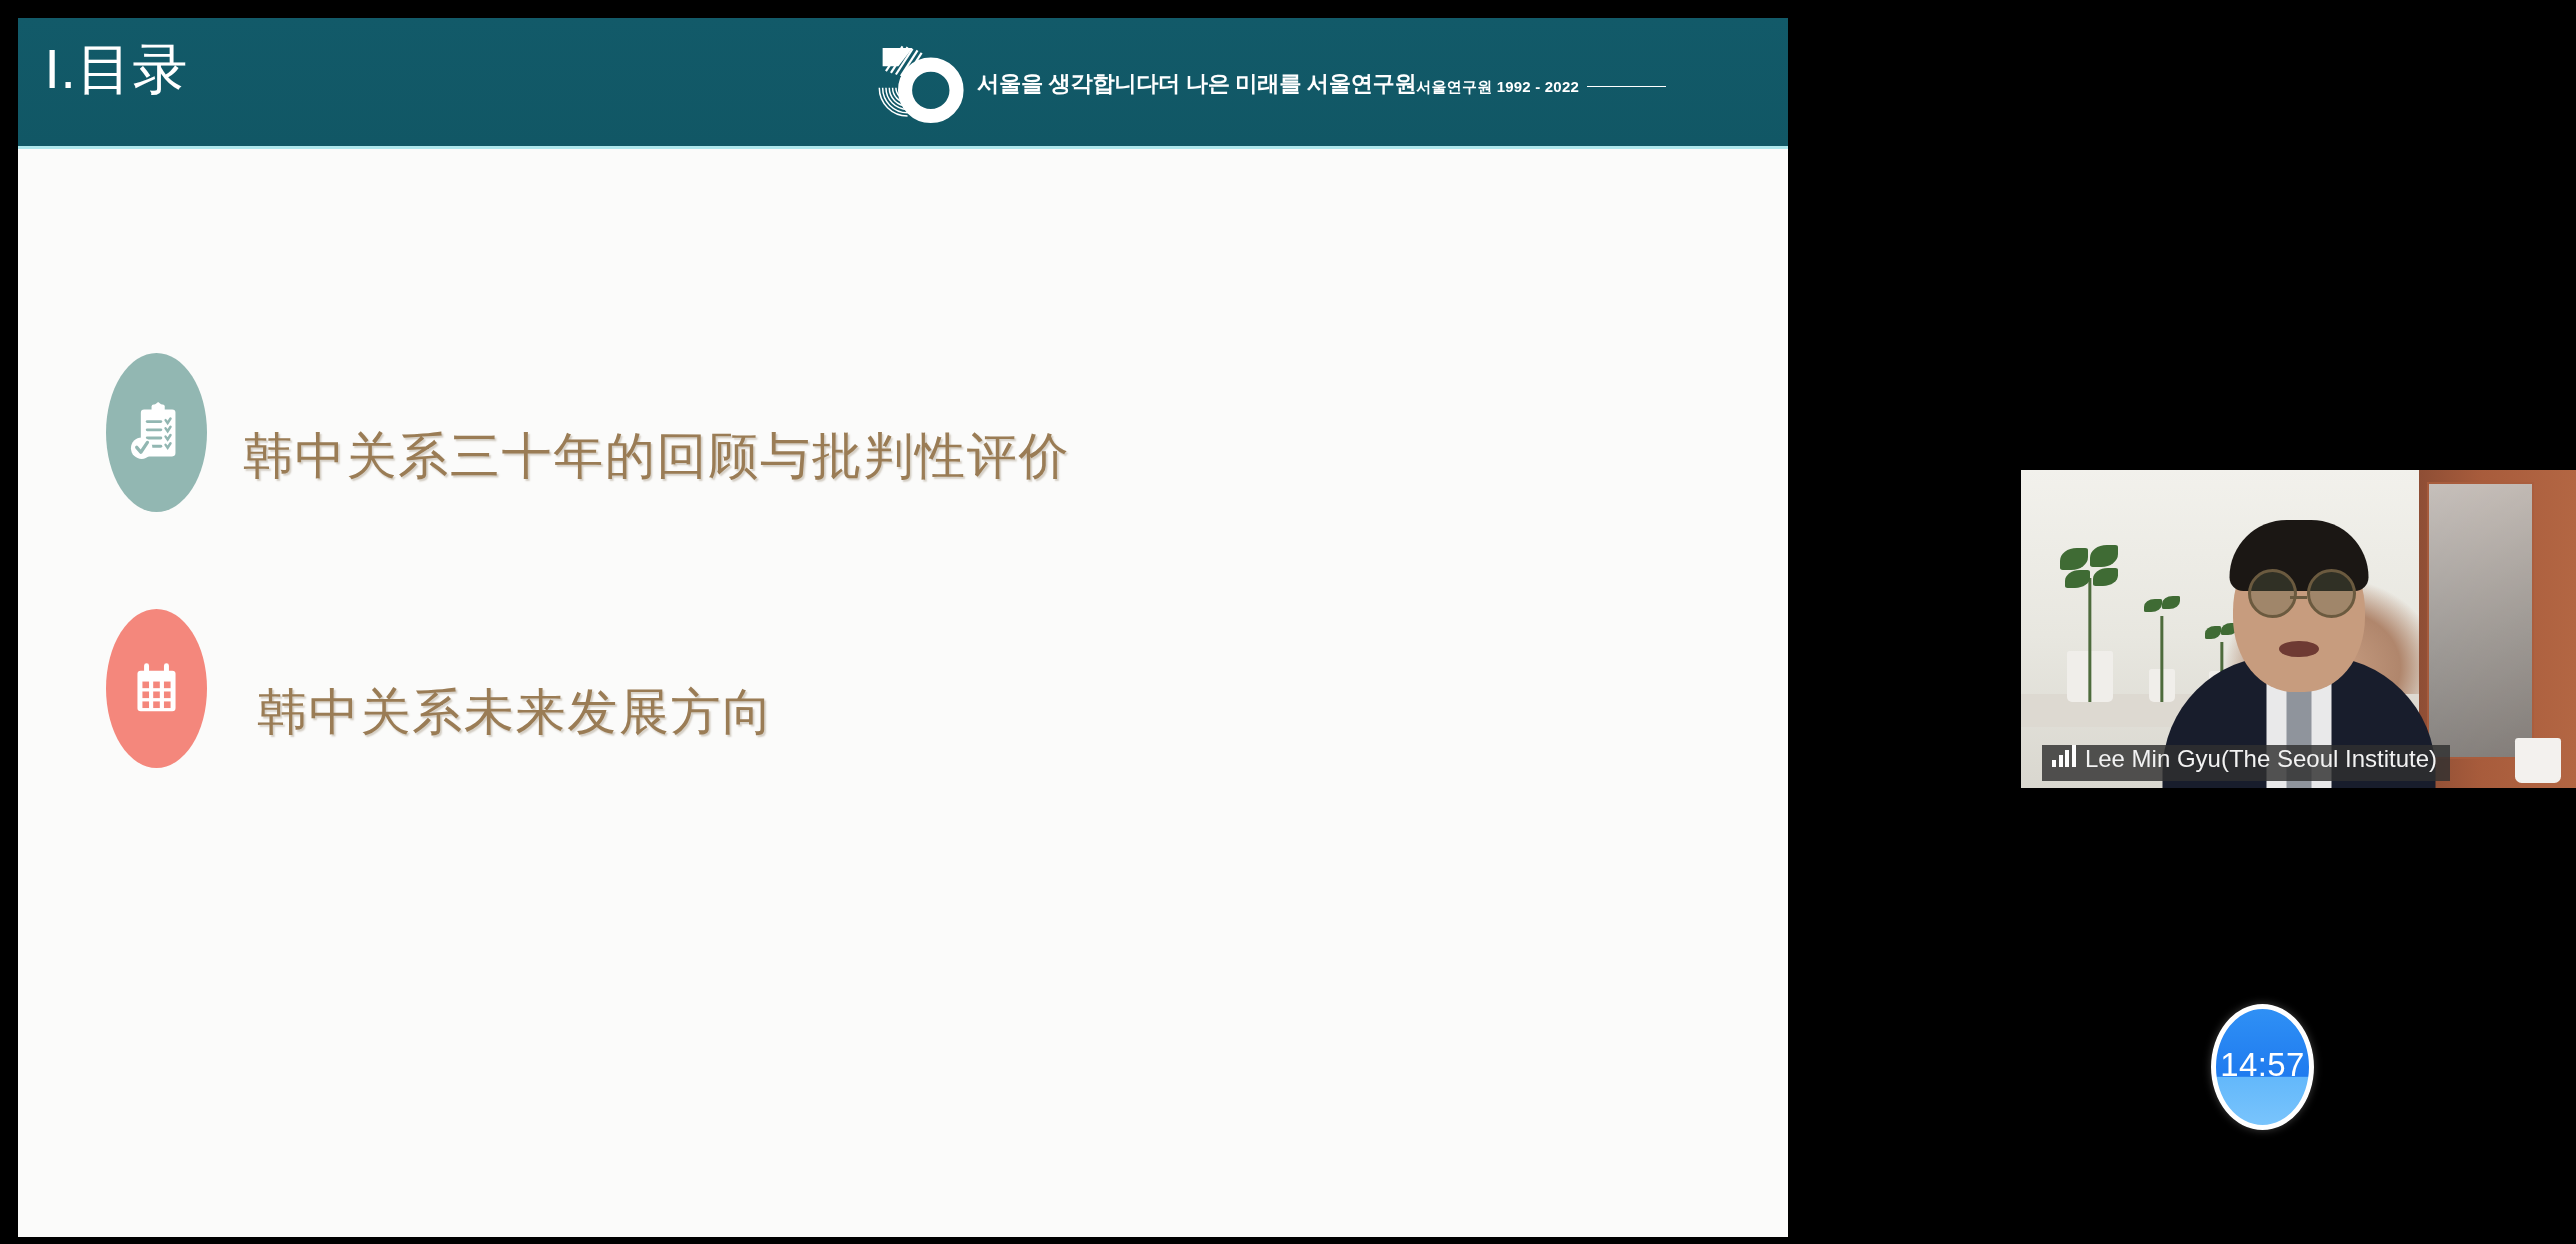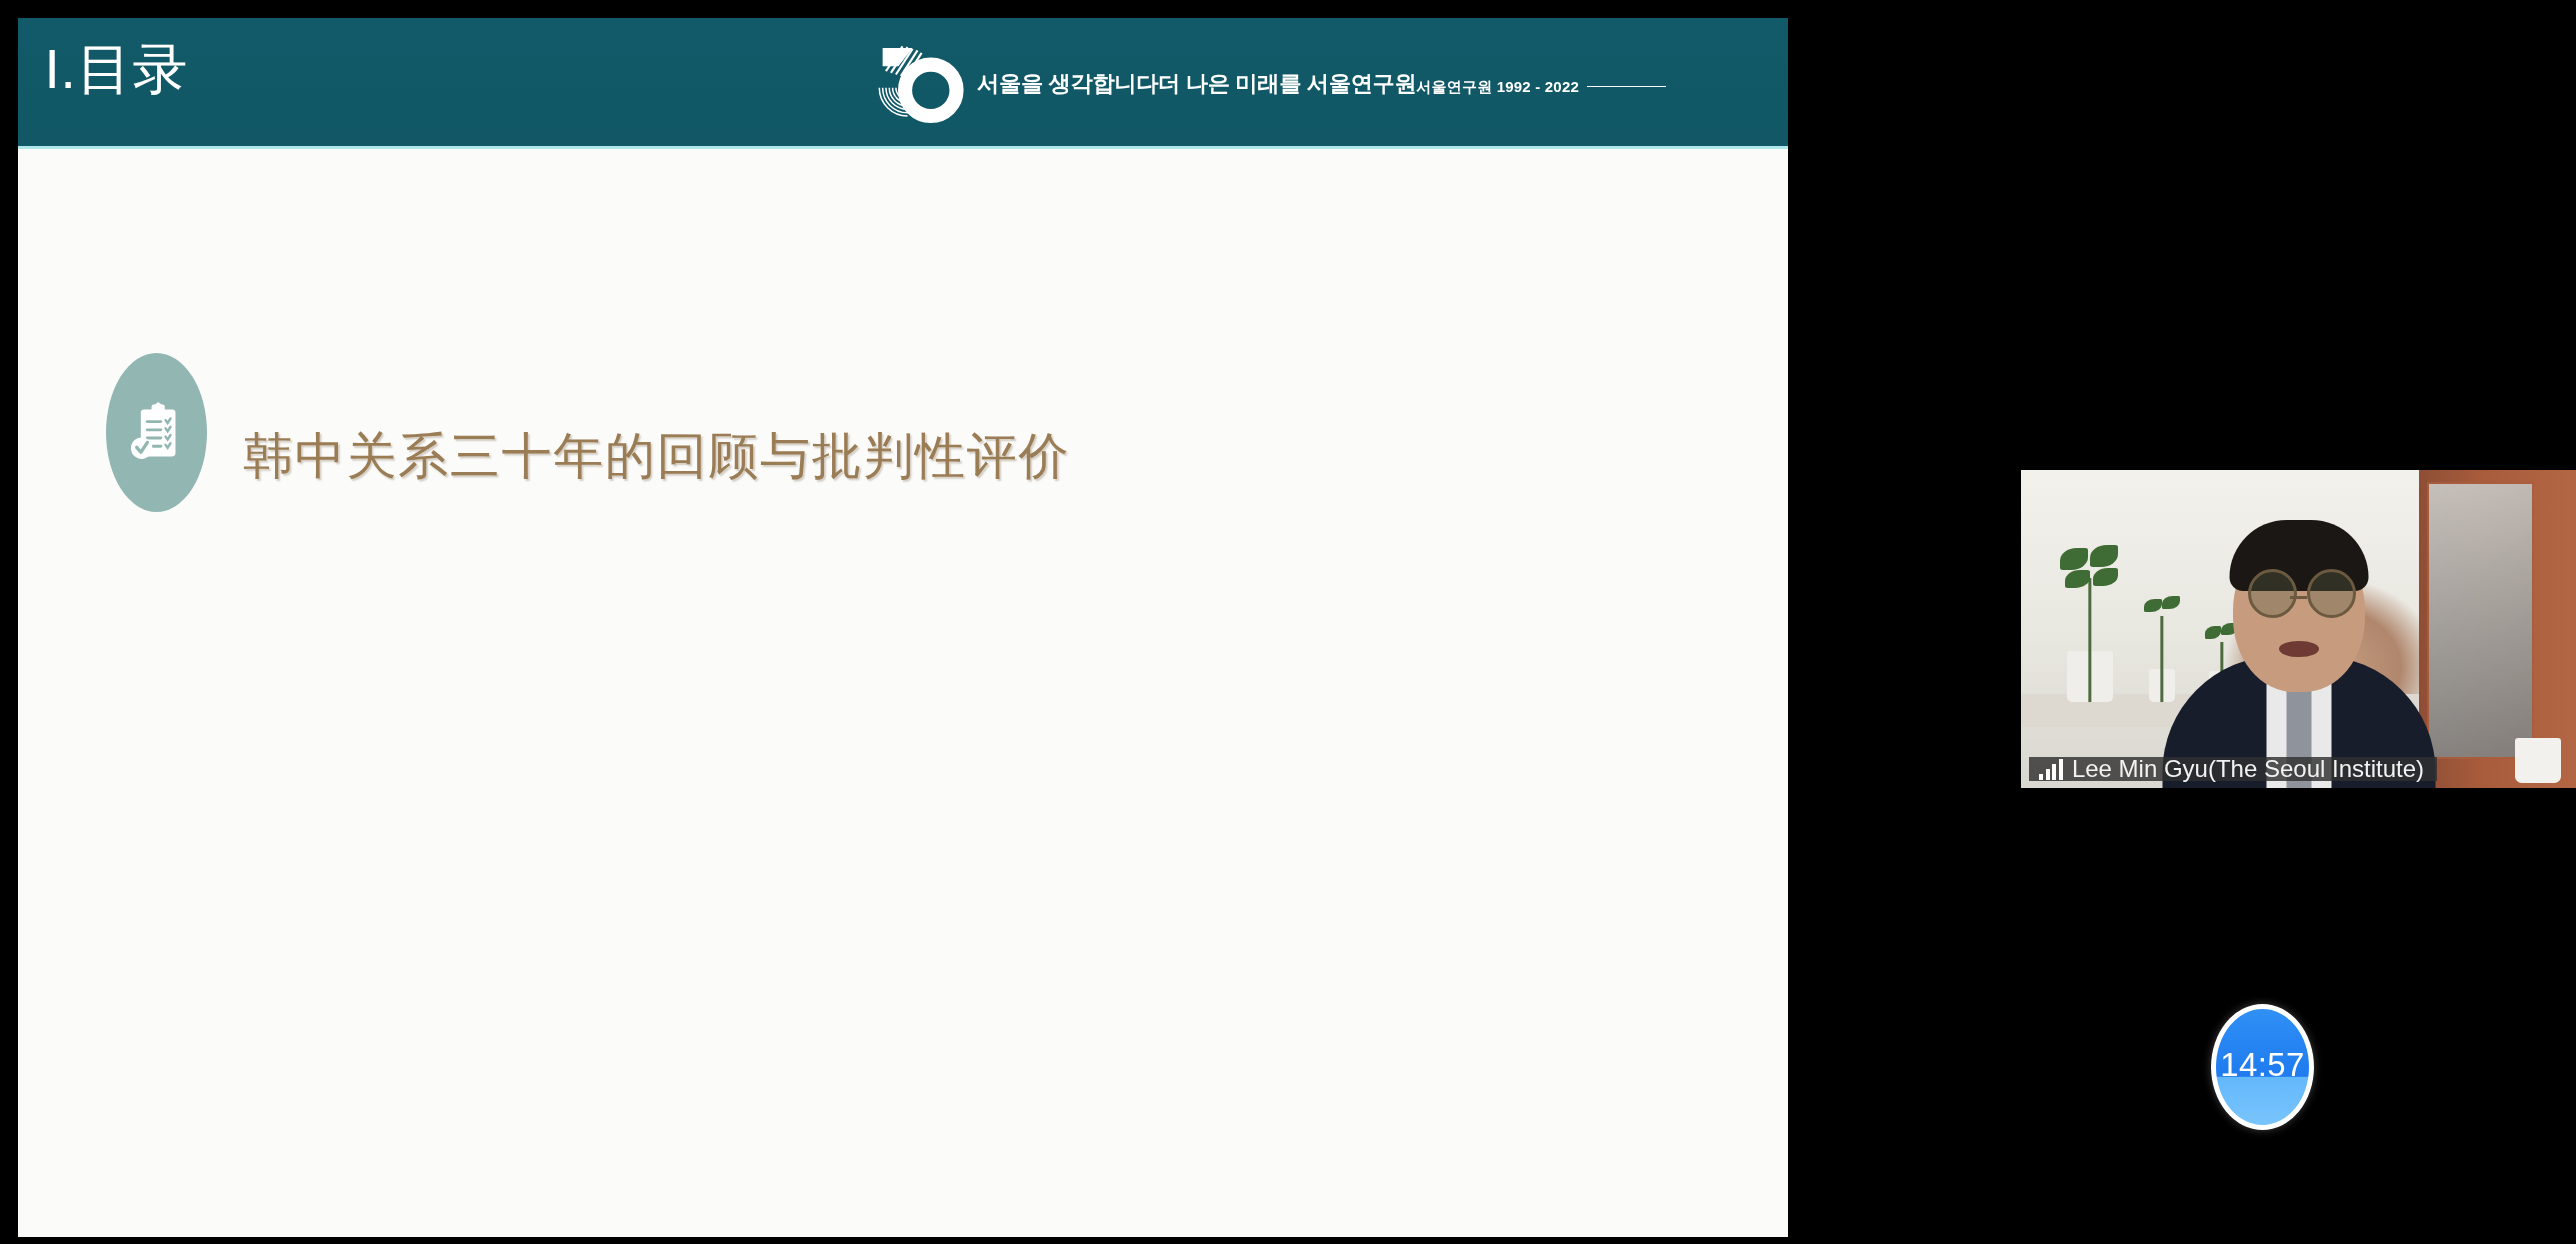--- a/index.html
+++ b/index.html
@@ -296,25 +296,24 @@
     bottom: 131px;
     width: 40px;
     height: 16.5px;
     background: #6e3a33;
     border-radius: 50%;
   }
 
   
   #video-name-bar {
     position: absolute;
-    left: 8px;
+    left: 21px;
     bottom: 6.6px;
-    height: 24px;
-    display: flex;
-    align-items: center;
+    height: 36px;
+    display: flex;
     gap: 9px;
     padding: 0 13.2px 0 10px;
     background: rgba(48,48,48,0.82);
   }
   #video-name-text {
     font-size: 24px;
     color: #f2f2f2;
     white-space: nowrap;
     font-family: "Liberation Sans", "DejaVu Sans", sans-serif;
   }
@@ -418,20 +417,44 @@
               <path d="M44 52 L46.5 55.5 L50 50"></path>
             </g>
 
             <circle cx="15" cy="56" r="13" fill="#ffffff"></circle>
             <path d="M9 55 L14 61 L22 49" stroke="#92b7b2" stroke-width="4" fill="none" stroke-linecap="round" stroke-linejoin="round"></path>
           </svg>
         </div>
         <div class="agenda-label" id="agenda-label-1">韩中关系三十年的回顾与批判性评价</div>
       </div>
 
+      <div class="agenda-item" id="agenda-item-2">
+        <div class="agenda-bullet" id="agenda-bullet-2">
+          <svg width="53" height="58" viewBox="0 0 64 70">
+
+            <rect x="17" y="4" width="6" height="16" rx="3" fill="#ffffff"></rect>
+            <rect x="41" y="4" width="6" height="16" rx="3" fill="#ffffff"></rect>
+
+            <rect x="9" y="13" width="46" height="49" rx="4" fill="#ffffff"></rect>
+
+            <g fill="#f4877c">
+              <rect x="15" y="26" width="8" height="8"></rect>
+              <rect x="28" y="26" width="8" height="8"></rect>
+              <rect x="41" y="26" width="8" height="8"></rect>
+              <rect x="15" y="38" width="8" height="8"></rect>
+              <rect x="28" y="38" width="8" height="8"></rect>
+              <rect x="41" y="38" width="8" height="8"></rect>
+              <rect x="15" y="50" width="8" height="8"></rect>
+              <rect x="28" y="50" width="8" height="8"></rect>
+              <rect x="41" y="50" width="8" height="8"></rect>
+            </g>
+          </svg>
+        </div>
+        <div class="agenda-label" id="agenda-label-2">韩中关系未来发展方向</div>
+      </div>
 
     </div>
   </div>
 
   <div id="video-tile">
     <div id="video-feed">
 
       <div id="video-sill"></div>
 
       <div class="video-plant" style="left:36px;  bottom:86px; width:66px; height:157px;">

